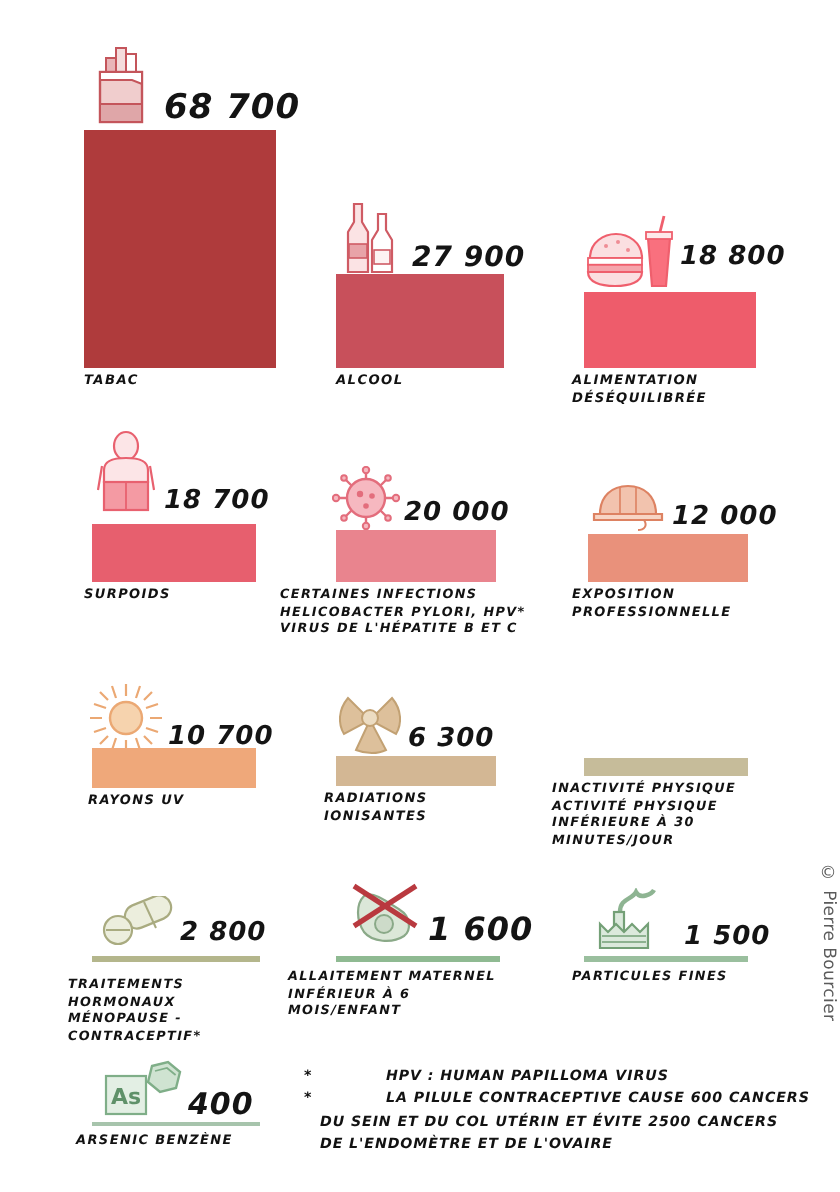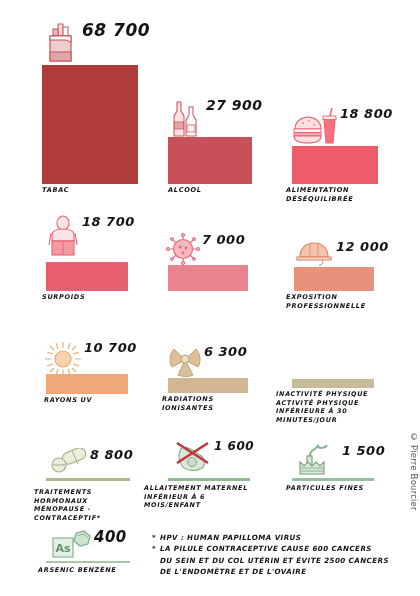--- a/index.html
+++ b/index.html
@@ -8,21 +8,21 @@
     background: #ffffff;
     font-family: "DejaVu Sans", sans-serif;
     overflow: hidden;
   }
   #root { position: relative; width: 420px; height: 596px; background:#fff; }
 
   
   .topline {
     position: absolute;
     display: flex;
-    align-items: flex-start;
+    align-items: flex-end;
     gap: 2px;
     white-space: nowrap;
   }
   .icon-box { display: block; line-height: 0; }
   .value {
     font-family: "DejaVu Sans", sans-serif;
     font-style: italic;
     font-weight: bold;
     color: #141414;
     letter-spacing: 0.5px;
@@ -54,21 +54,21 @@
     font-family: "DejaVu Sans", sans-serif;
     font-weight: bold;
     font-style: italic;
     font-size: 7.1px;
     letter-spacing: 0.45px;
     line-height: 1.62;
     text-transform: uppercase;
   }
   .fn-row { display: flex; align-items: flex-start; }
   .fn-star { width: 8px; flex: 0 0 8px; }
-  .fn-txt { flex: 1 1 auto; }
+  .fn-txt { flex: 1 1 auto; margin-left: 33px; }
   .fn-cont { padding-left: 8px; }
 
   
   #credit {
     position: absolute;
     right: 1px; top: 432px;
     font-family: "DejaVu Sans", sans-serif;
     font-size: 8.5px;
     color: #5b5b5b;
     writing-mode: vertical-rl;
@@ -170,23 +170,28 @@
             <circle cx="17" cy="30" r="1.6"></circle>
           <circle cx="2" cy="16" r="1.6"></circle>
             <circle cx="32" cy="16" r="1.6"></circle>
           <circle cx="6" cy="6" r="1.4"></circle>
             <circle cx="28" cy="26" r="1.4"></circle>
           <circle cx="28" cy="6" r="1.4"></circle>
             <circle cx="6" cy="26" r="1.4"></circle>
         </g>
       </svg>
     </span>
-    <span class="value" style="font-size:13px; margin-bottom:2px;">7 000</span>
+    <span class="value" style="font-size:13px; margin-bottom:2px;">20 000</span>
   </div>
   <div class="bar" style="left:168px; top:265px; width:80px; height:26px; background:#E9848E;"></div>
+  <div class="caption" style="left:140px; top:293px; width:136px; font-size:6.4px;">
+    <div>CERTAINES INFECTIONS</div>
+    <div>HELICOBACTER PYLORI, HPV*</div>
+    <div>VIRUS DE L'HÉPATITE B ET C</div>
+  </div>
 
   <div class="topline" style="left:294px; top:240px;">
     <span class="icon-box">
       <svg width="40" height="26" viewBox="0 0 40 26">
         <path d="M6 17 C6 8 12 3 20 3 C28 3 34 8 34 17 Z" fill="#f2c3ae" stroke="#dd8262" stroke-width="1.1"></path>
         <path d="M3 17 L37 17 L37 20 L3 20 Z" fill="#f7d5c5" stroke="#dd8262" stroke-width="1.1"></path>
         <path d="M16 4 L16 17 M24 4 L24 17" stroke="#dd8262" stroke-width="0.8" fill="none"></path>
         <path d="M28 20 C30 23 28 25 25 25" stroke="#dd8262" stroke-width="1" fill="none"></path>
       </svg>
     </span>
@@ -243,38 +248,38 @@
 
   <div class="topline" style="left:50px; top:448px;">
     <span class="icon-box">
       <svg width="38" height="26" viewBox="0 0 38 26">
         <rect x="12" y="2" width="24" height="12" rx="6" fill="#eceedd" stroke="#a9ab80" stroke-width="1.1" transform="rotate(-22 24 8)"></rect>
         <path d="M22 3 L28 16" stroke="#a9ab80" stroke-width="1" fill="none"></path>
         <circle cx="9" cy="17" r="7" fill="#eceedd" stroke="#a9ab80" stroke-width="1.1"></circle>
         <path d="M3 17 L15 17" stroke="#a9ab80" stroke-width="1"></path>
       </svg>
     </span>
-    <span class="value" style="font-size:13px; margin-bottom:1px;">8 800</span>
+    <span class="value" style="font-size:13px; margin-bottom:1px;">2 800</span>
   </div>
   <div class="bar" style="left:46px; top:478px; width:84px; height:3px; background:#B4B68C;"></div>
   <div class="caption" style="left:34px; top:488px; width:110px; font-size:6.4px;">
     <div>TRAITEMENTS HORMONAUX</div>
     <div>MÉNOPAUSE - CONTRACEPTIF*</div>
   </div>
 
   <div class="topline" style="left:172px; top:440px;">
     <span class="icon-box">
       <svg width="40" height="34" viewBox="0 0 40 34">
         <path d="M10 8 C6 12 6 20 10 26 C14 31 24 32 30 28 C34 25 33 18 28 15 C22 11 14 5 10 8 Z" fill="#dbe7d8" stroke="#8aa988" stroke-width="1.1"></path>
         <circle cx="20" cy="22" r="4.5" fill="#cddbc9" stroke="#8aa988" stroke-width="1"></circle>
         <path d="M5 3 L36 23" stroke="#b9393f" stroke-width="2.6" fill="none"></path>
         <path d="M36 3 L5 23" stroke="#b9393f" stroke-width="2.6" fill="none"></path>
       </svg>
     </span>
-    <span class="value" style="font-size:12px; margin-bottom:1px;">1 600</span>
+    <span class="value" style="font-size:16px; margin-bottom:1px;">1 600</span>
   </div>
   <div class="bar" style="left:168px; top:478px; width:82px; height:3px; background:#8FBA92;"></div>
   <div class="caption" style="left:144px; top:484px; width:106px; font-size:6.4px;">
     <div>ALLAITEMENT MATERNEL</div>
     <div>INFÉRIEUR À 6 MOIS/ENFANT</div>
   </div>
 
   <div class="topline" style="left:296px; top:444px;">
     <span class="icon-box">
       <svg width="44" height="32" viewBox="0 0 44 32">

